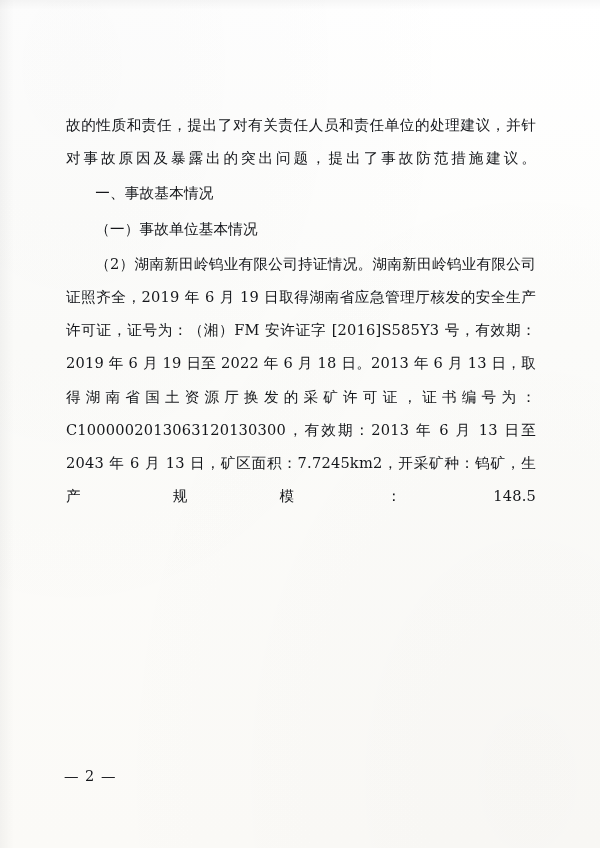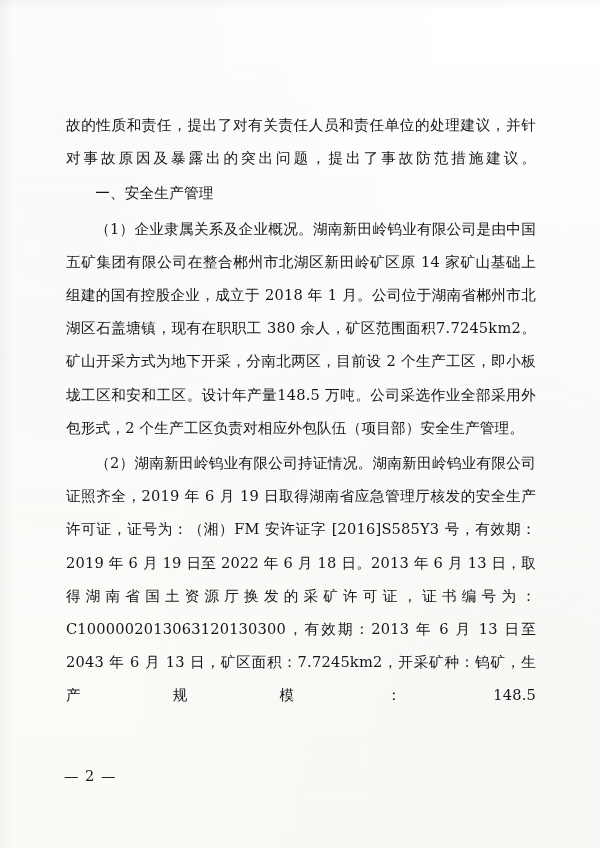--- a/index.html
+++ b/index.html
@@ -77,19 +77,19 @@
 </head>
 <body>
 
 <div class="page">
   <div class="page-texture"></div>
   <div class="scan-edge-left"></div>
   <div class="scan-edge-top"></div>
 
   <div class="content">
     <p>故的性质和责任，提出了对有关责任人员和责任单位的处理建议，并针对事故原因及暴露出的突出问题，提出了事故防范措施建议。</p>
-    <p class="indent2 last-left">一、安全生产管理</p>
-    <p class="indent2 last-left">（1）企业隶属关系及企业概况。湖南新田岭钨业有限公司是由中国五矿集团有限公司在整合郴州市北湖区新田岭矿区原 14 家矿山基础上组建的国有控股企业，成立于 2018 年 1 月。公司位于湖南省郴州市北湖区石盖塘镇，现有在职职工 380 余人，矿区范围面积7.7245km2。矿山开采方式为地下开采，分南北两区，目前设 2 个生产工区，即小板垅工区和安和工区。设计年产量148.5 万吨。公司采选作业全部采用外包形式，2 个生产工区负责对相应外包队伍（项目部）安全生产管理。</p>
+    <p class="indent2 last-left">一、事故基本情况</p>
+    <p class="indent2 last-left">（一）事故单位基本情况</p>
     <p class="indent2">（2）湖南新田岭钨业有限公司持证情况。湖南新田岭钨业有限公司证照齐全，2019 年 6 月 19 日取得湖南省应急管理厅核发的安全生产许可证，证号为：（湘）FM 安许证字 [2016]S585Y3 号，有效期：2019 年 6 月 19 日至 2022 年 6 月 18 日。2013 年 6 月 13 日，取得湖南省国土资源厅换发的采矿许可证，证书编号为：C1000002013063120130300，有效期：2013 年 6 月 13 日至 2043 年 6 月 13 日，矿区面积：7.7245km2，开采矿种：钨矿，生产规模：148.5</p>
   </div>
 
   <div class="page-number">— 2 —</div>
 </div>
 
 </body></html>

